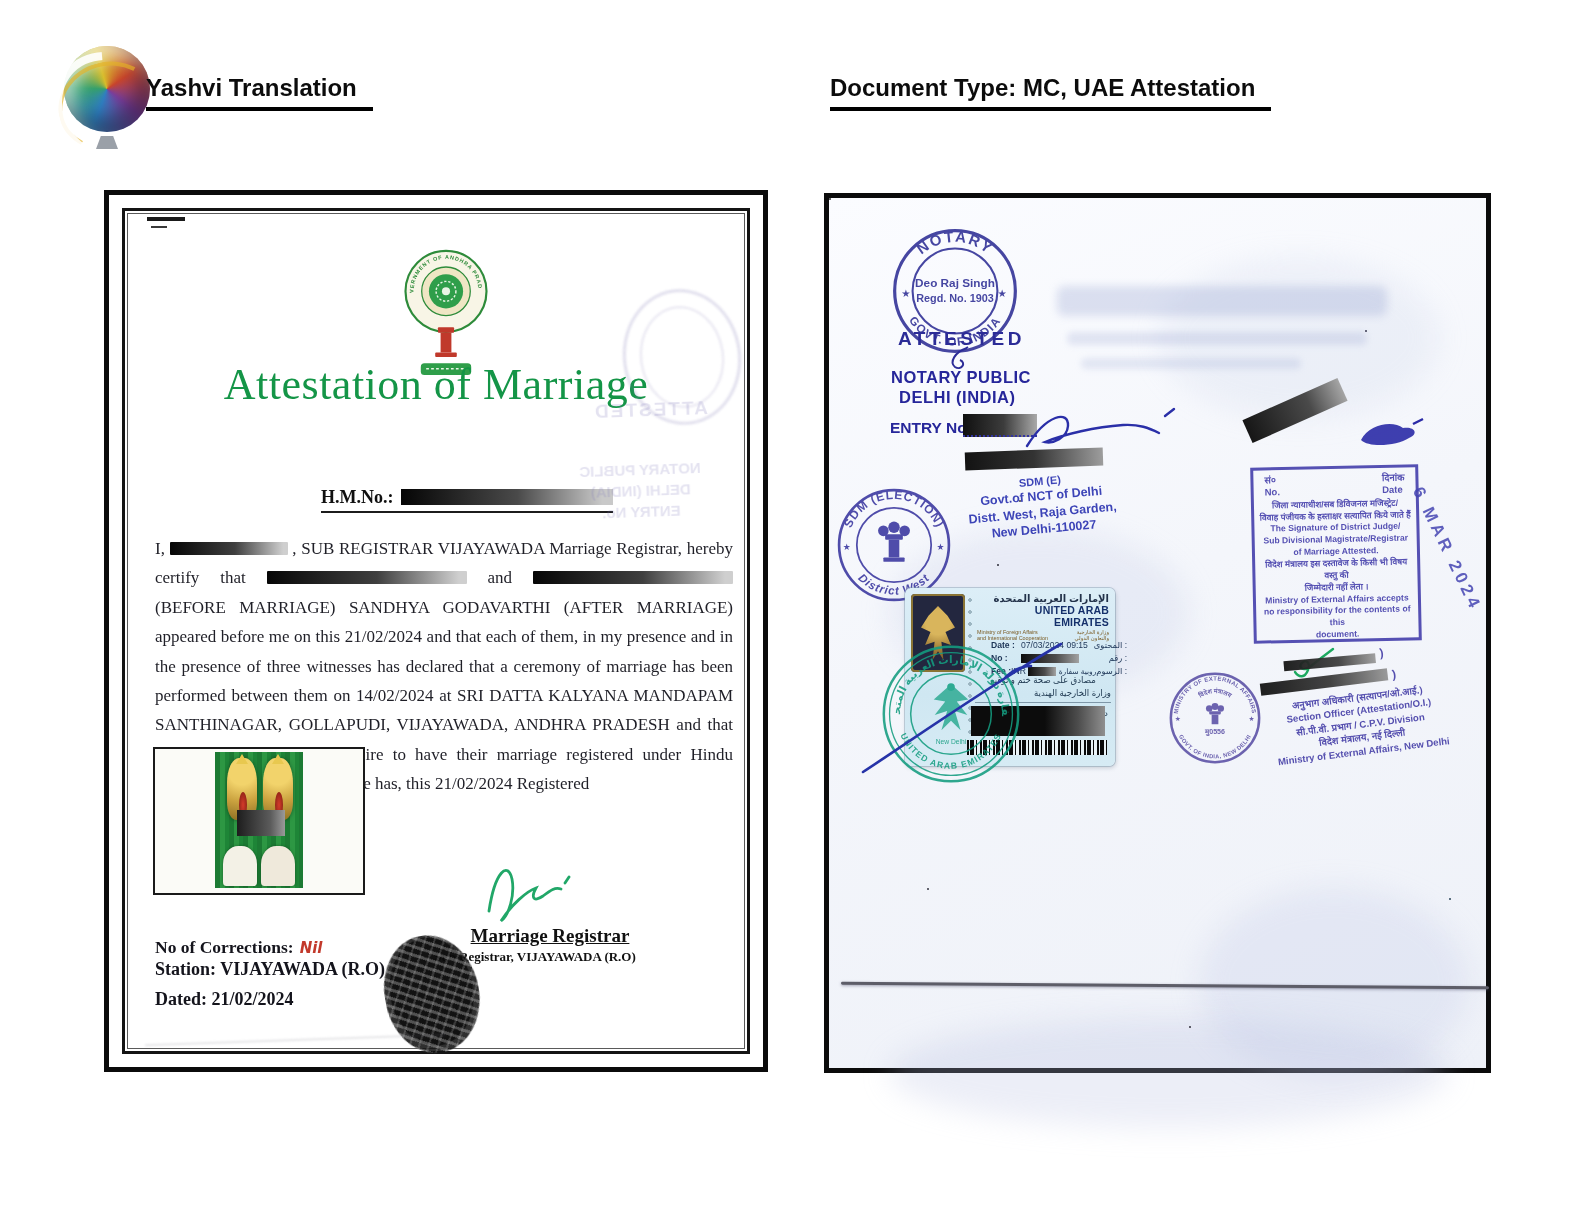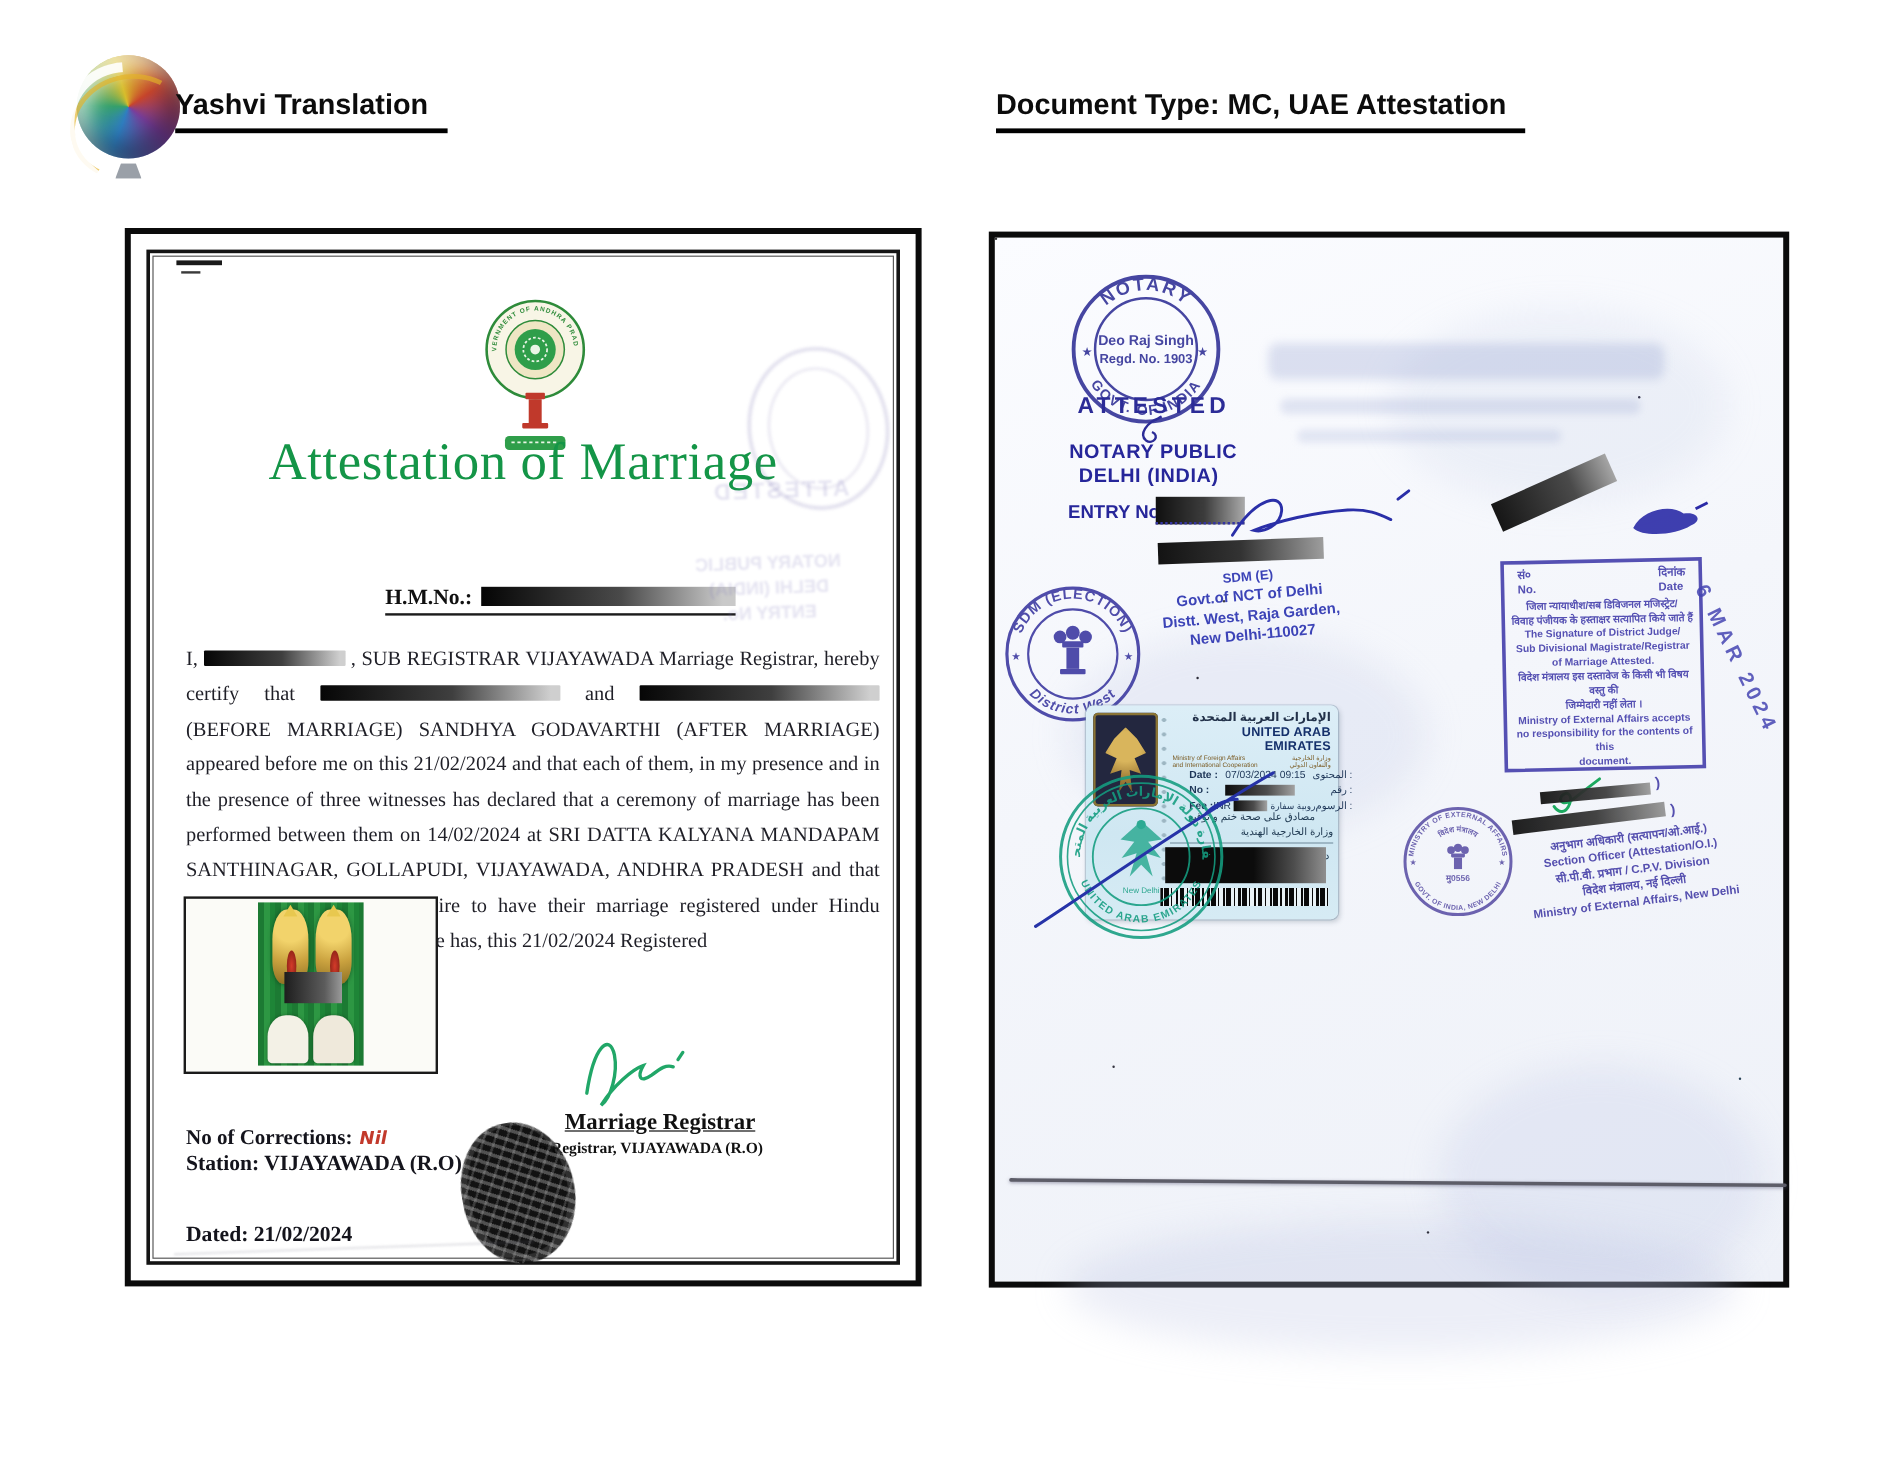--- a/index.html
+++ b/index.html
@@ -61,21 +61,21 @@
   .garland{position:absolute;top:40px;width:8px;height:26px;border-radius:50%;background:radial-gradient(#d43b2a,#7c1d12);}
   .g1{left:24px;} .g2{left:60px;}
   .couple{position:absolute;bottom:2px;width:34px;height:40px;border-radius:45% 45% 10% 10%;background:#f3f1e6;box-shadow:0 0 3px rgba(0,0,0,.35);}
   .c1{left:8px;} .c2{left:46px;background:#efe9db;}
   .photo-redact{position:absolute;left:22px;top:58px;width:48px;height:26px;
     background:linear-gradient(90deg,#1d1d1d,#5c5c5c 70%,#9a9a9a);}
 
   .corr-line{left:30px;top:726px;font-weight:bold;font-size:17.5px;color:#14141c;}
   .corr-val{color:#c2392b;font-style:italic;font-family:"DejaVu Sans",sans-serif;font-size:15px;font-weight:bold;margin-left:6px;}
   .station-line{left:30px;top:748px;font-weight:bold;font-size:18px;color:#14141c;}
-  .dated-line{left:30px;top:778px;font-weight:bold;font-size:18px;color:#14141c;margin-top:29px;}
+  .dated-line{left:30px;top:778px;font-weight:bold;font-size:18px;color:#14141c;}
 
   .sig-green{left:350px;top:642px;width:110px;height:74px;}
   .mr-title{left:330px;top:714px;width:190px;text-align:center;font-weight:bold;font-size:19px;color:#111;text-decoration:underline;}
   .mr-sub{left:300px;top:738px;width:220px;text-align:center;font-weight:bold;font-size:13px;color:#111;}
 
   .ink-stamp{left:260px;top:724px;width:94px;height:118px;border-radius:48% 52% 50% 50%;transform:rotate(-10deg);
     background:
       repeating-linear-gradient(28deg,rgba(245,245,245,.28) 0 3px,rgba(0,0,0,0) 3px 8px),
       repeating-linear-gradient(118deg,rgba(245,245,245,.18) 0 2px,rgba(0,0,0,0) 2px 9px),
       radial-gradient(ellipse at 50% 48%,rgba(8,8,8,.96) 0 62%,rgba(18,18,18,.88) 63% 78%,rgba(25,25,25,.55) 79% 88%,rgba(30,30,30,0) 89%);

